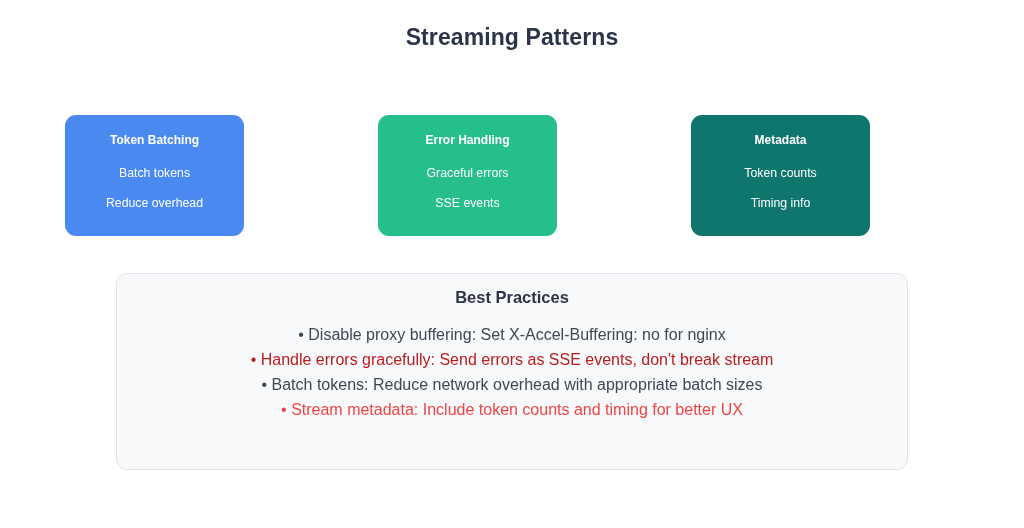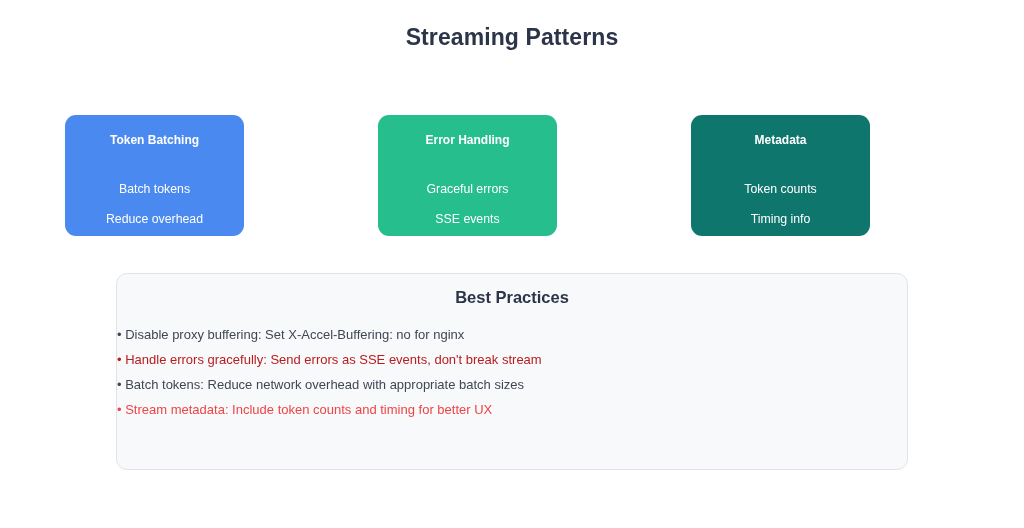--- a/index.html
+++ b/index.html
@@ -63,21 +63,21 @@
   }
 
   .card-line {
     font-size: 12.3px;
     font-weight: normal;
     color: #ffffff;
     text-align: center;
     line-height: 1;
   }
 
-  .card-line.first { margin-top: 37px; }
+  .card-line.first { margin-top: 21px; }
   .card-line.second { margin-top: 18px; }
 
   
   .practices {
     position: absolute;
     left: 116px;
     top: 273px;
     width: 792px;
     height: 197px;
     background: #f8f9fb;
@@ -92,21 +92,22 @@
     font-weight: bold;
     color: #2b3448;
   }
 
   .practices-list {
     margin-top: 15px;
     list-style: none;
   }
 
   .practice-item {
-    font-size: 13px;
+    text-align: center;
+    font-size: 16px;
     color: #3f4654;
     line-height: 25px;
     white-space: nowrap;
   }
 </style>
 </head>
 <body>
 
 <div class="page" style="background: rgb(255, 255, 255);">
 

